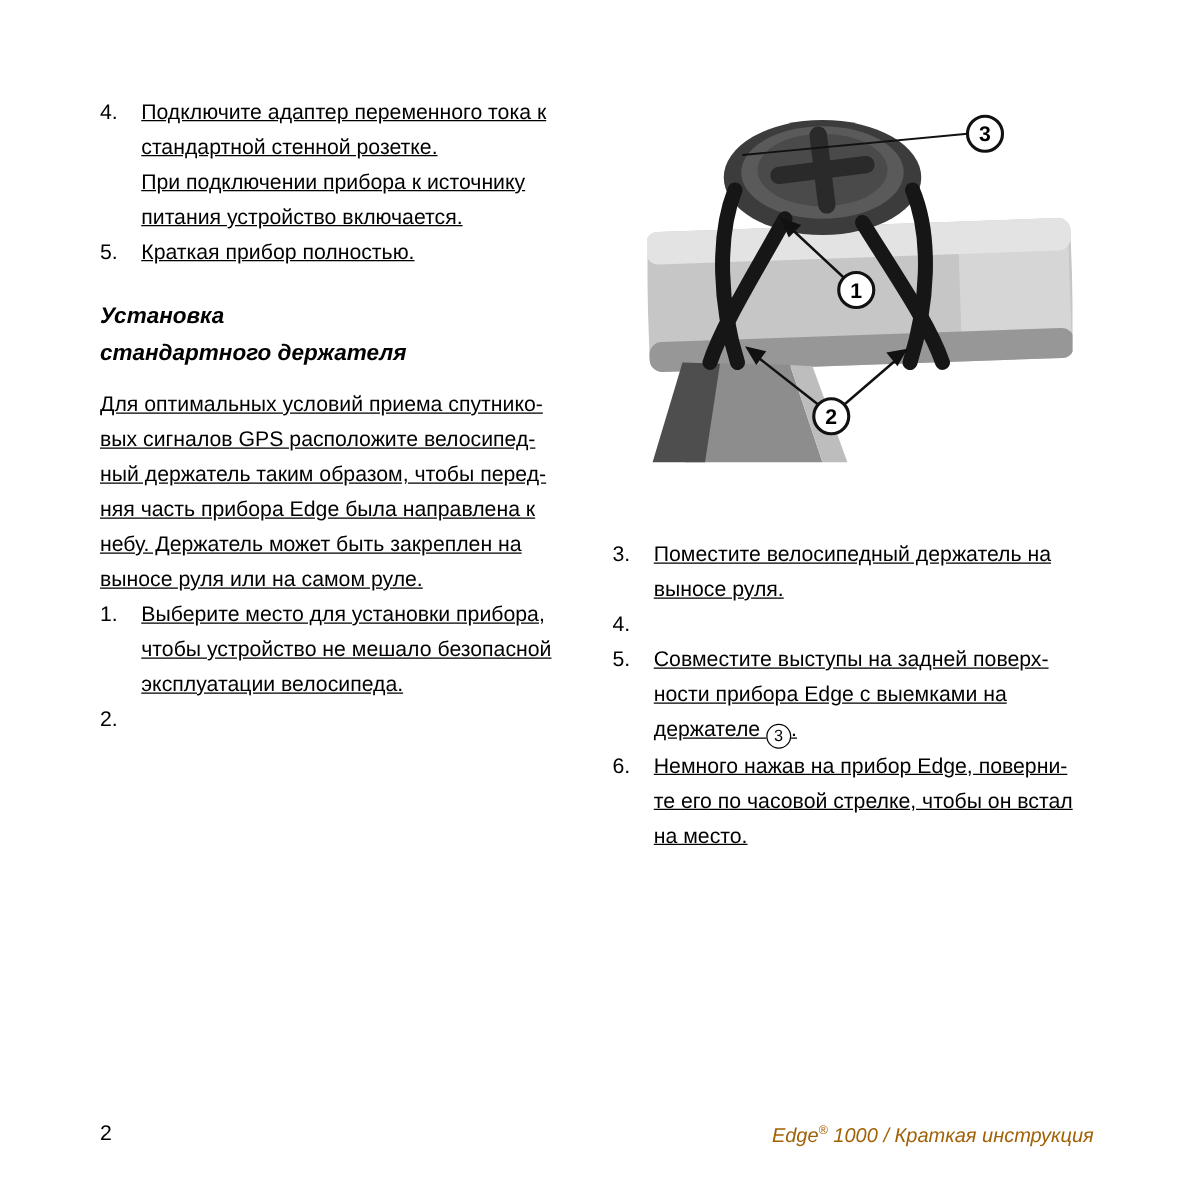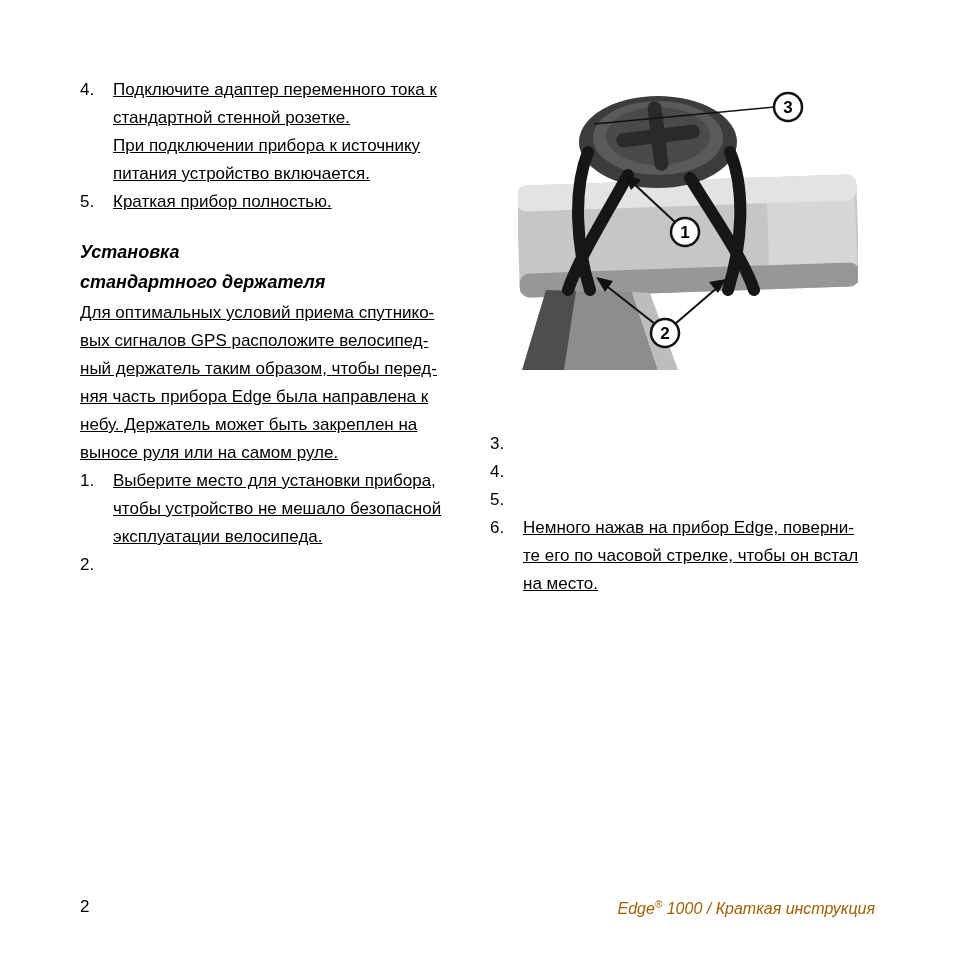--- a/index.html
+++ b/index.html
@@ -19,21 +19,21 @@
   .li { display:flex; align-items:flex-start; }
   .num { flex:0 0 33px; font-size:17px; line-height:28px; }
   .li-text, .intro { font-size:17px; line-height:28px; white-space:pre-line;text-decoration:underline; }
 
   .heading {
     margin-top:21px;
     font-weight:bold; font-style:italic;
     font-size:18px; line-height:30px;
     white-space:pre-line;
   }
-  .intro { margin-top:2px; }
+  .intro { margin-top:13px; }
 
   .circ {
     display:inline-block;
     width:20px; height:20px; line-height:17px;
     text-align:center;
     border:1.5px solid #000; border-radius:50%;
     font-size:13px;
     vertical-align:-4px;
     background:#fff;
   }
@@ -136,26 +136,31 @@
 
         <circle cx="147" cy="253" r="14" fill="#ffffff" stroke="#111" stroke-width="2.5"></circle>
         <text x="147" y="259" text-anchor="middle">2</text>
       </g>
     </svg>
   </div>
 
   <div class="col-right-list">
     <div class="li">
       <span class="num">3.</span>
+      <div class="li-text">Поместите велосипедный держатель на
+выносе руля.</div>
     </div>
     <div class="li">
       <span class="num">4.</span>
     </div>
     <div class="li">
       <span class="num">5.</span>
+      <div class="li-text"><span>Совместите выступы на задней поверх-
+ности прибора Edge с выемками на
+держателе </span><span class="circ">3</span><span>.</span></div>
     </div>
     <div class="li">
       <span class="num">6.</span>
       <div class="li-text">Немного нажав на прибор Edge, поверни-
 те его по часовой стрелке, чтобы он встал
 на место.</div>
     </div>
   </div>
 
   <div class="footer-page">2</div>

